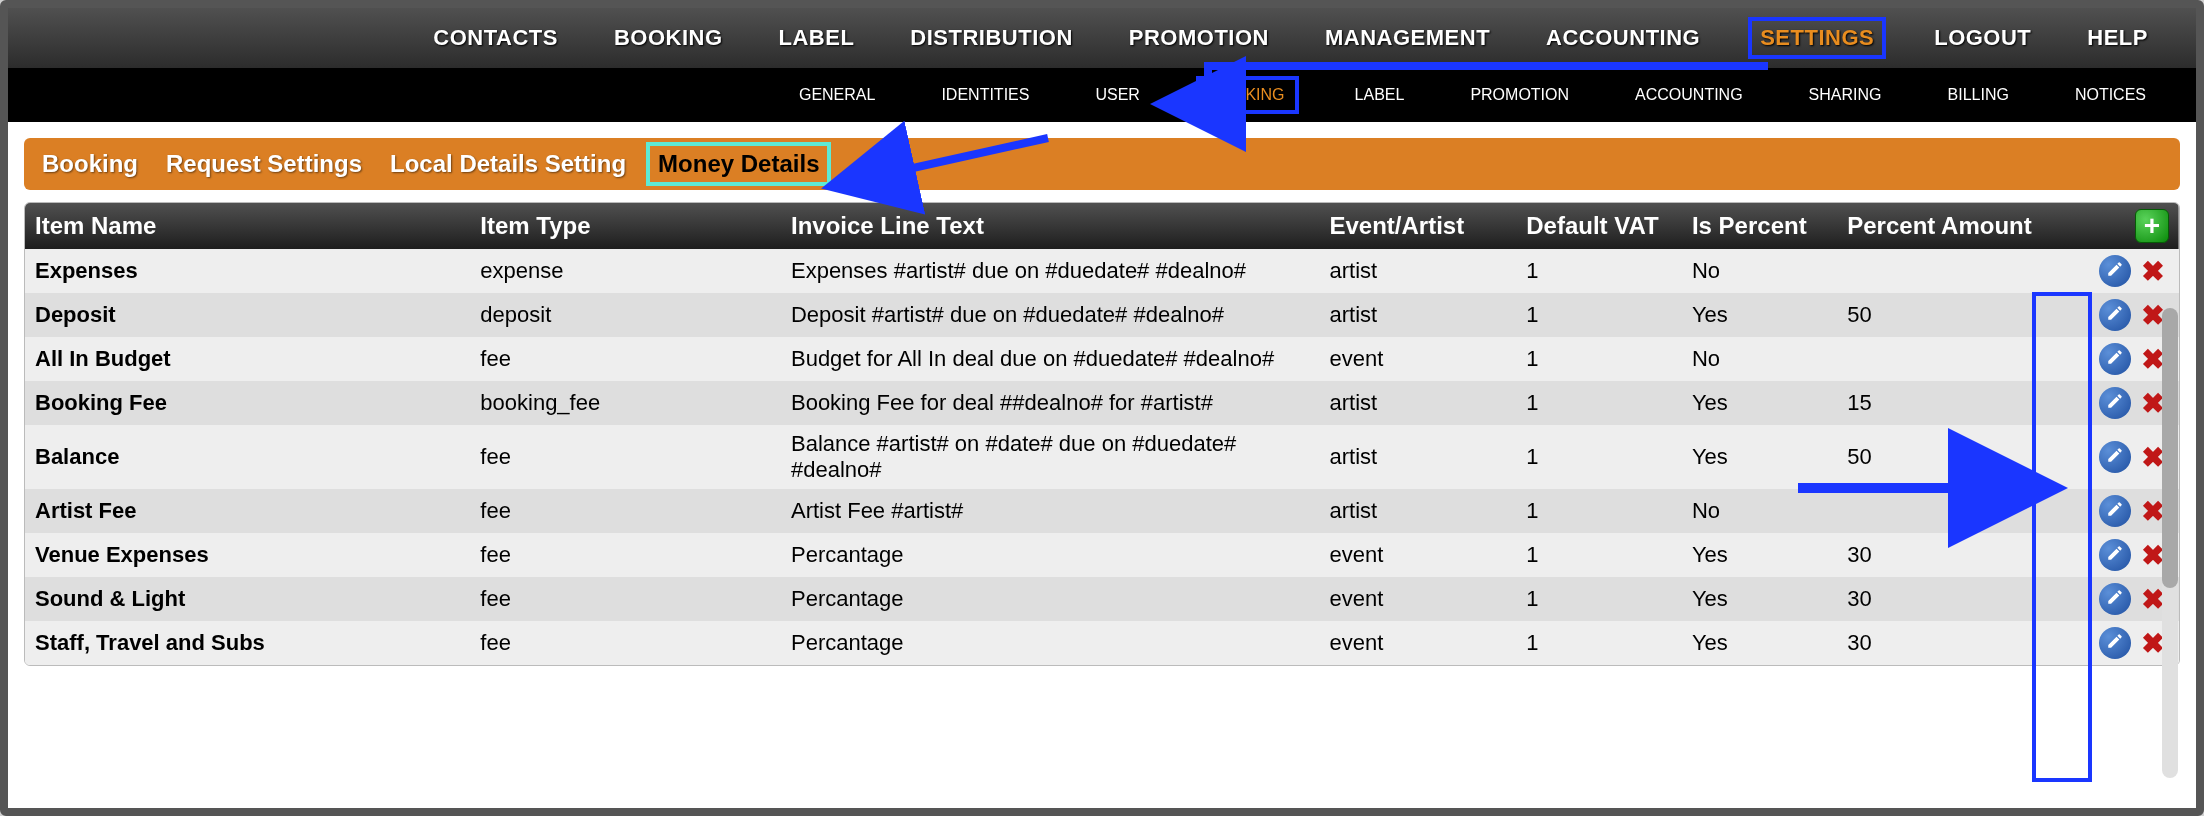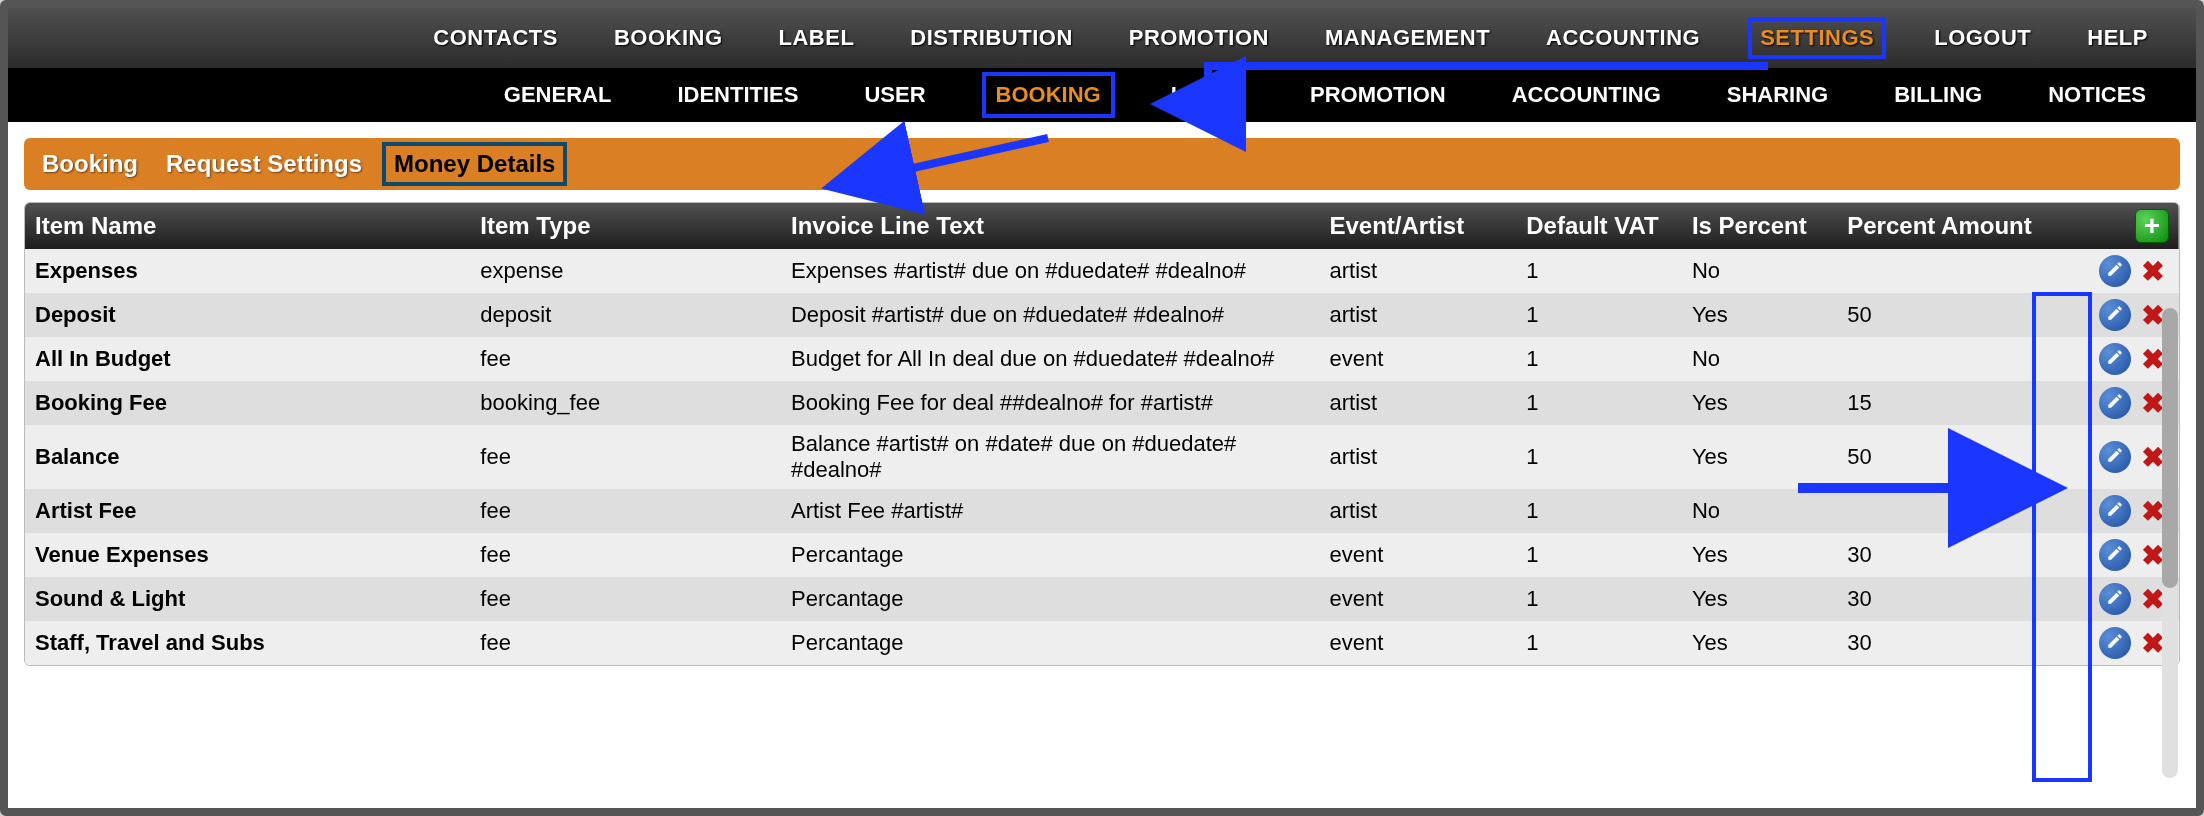--- a/index.html
+++ b/index.html
@@ -48,22 +48,22 @@
     background: #000;
     height: 54px;
     display: flex;
     align-items: center;
     justify-content: flex-end;
     padding-right: 40px;
     gap: 46px;
   }
   .sub-nav a {
     color: #fff;
-    font-weight: bold;
-    font-size: 22px;
+    font-weight: normal;
+    font-size: 16px;
     cursor: pointer;
     padding: 6px 10px;
   }
   .sub-nav a.active {
     color: #e98d1f;
     border: 4px solid #1a36ff;
   }
 
   
   .tab-bar-wrap {
@@ -83,21 +83,21 @@
     color: #fff;
     font-weight: bold;
     font-size: 24px;
     text-shadow: 1px 1px 2px rgba(0,0,0,.5);
     cursor: pointer;
     padding: 4px 8px;
   }
   .tab-bar a.active {
     color: #000;
     text-shadow: none;
-    border: 4px solid #0c4a6e;
+    border: 4px solid #5eead4;
   }
 
   
   .content {
     padding: 12px 16px;
     position: relative;
   }
   .table-wrap {
     position: relative;
     border: 1px solid #bbb;
@@ -229,20 +229,21 @@
     <a>ACCOUNTING</a>
     <a>SHARING</a>
     <a>BILLING</a>
     <a>NOTICES</a>
   </div>
 
   <div class="tab-bar-wrap">
     <div class="tab-bar">
       <a>Booking</a>
       <a>Request Settings</a>
+      <a>Local Details Setting</a>
       <a class="active">Money Details</a>
     </div>
   </div>
 
   <div class="content">
     <div class="table-wrap">
       <table>
         <colgroup>
           <col style="width:430px">
           <col style="width:300px">

